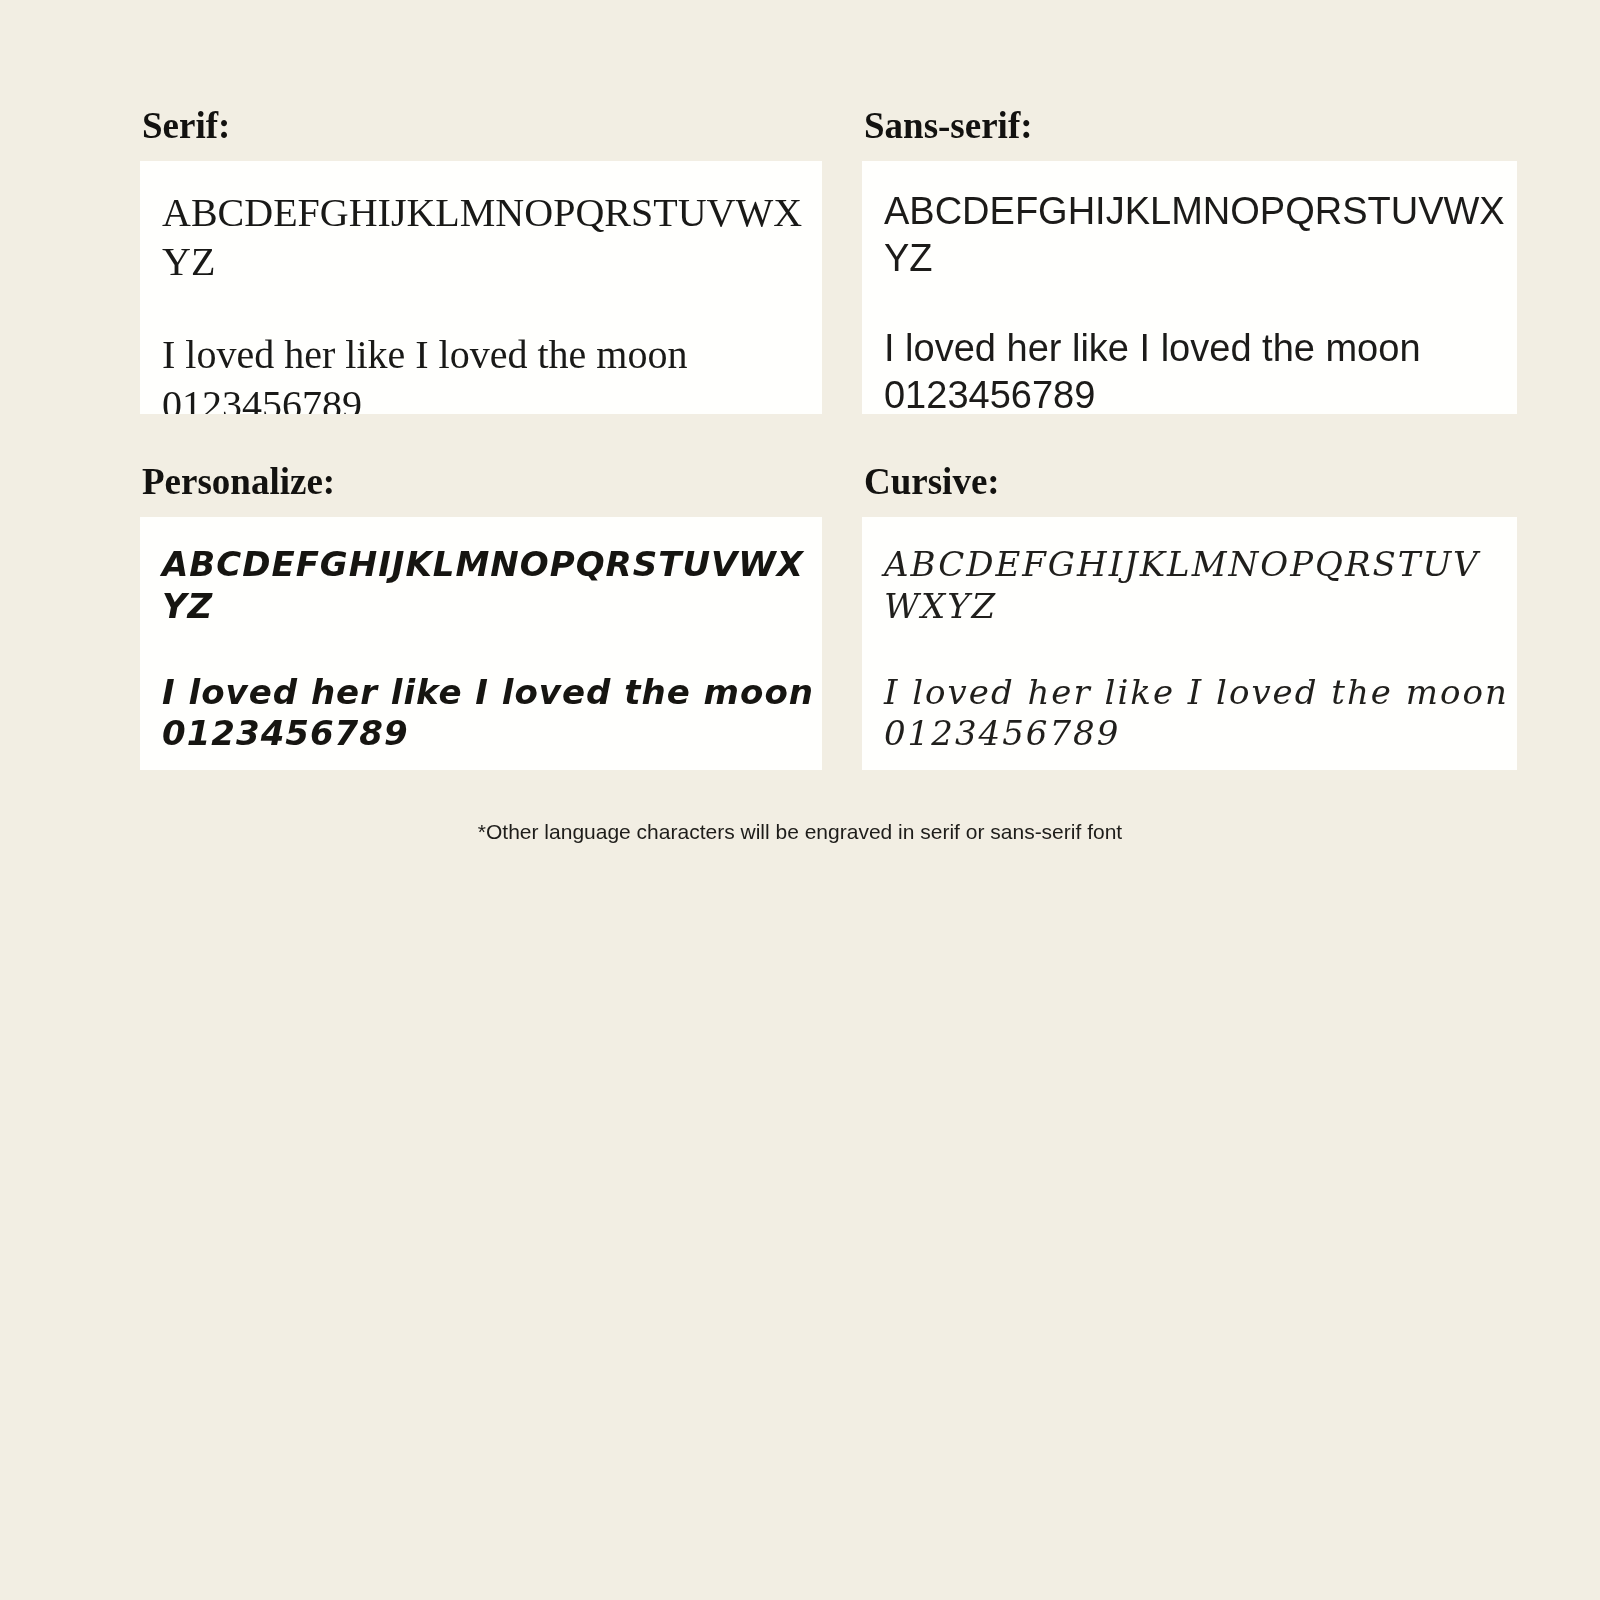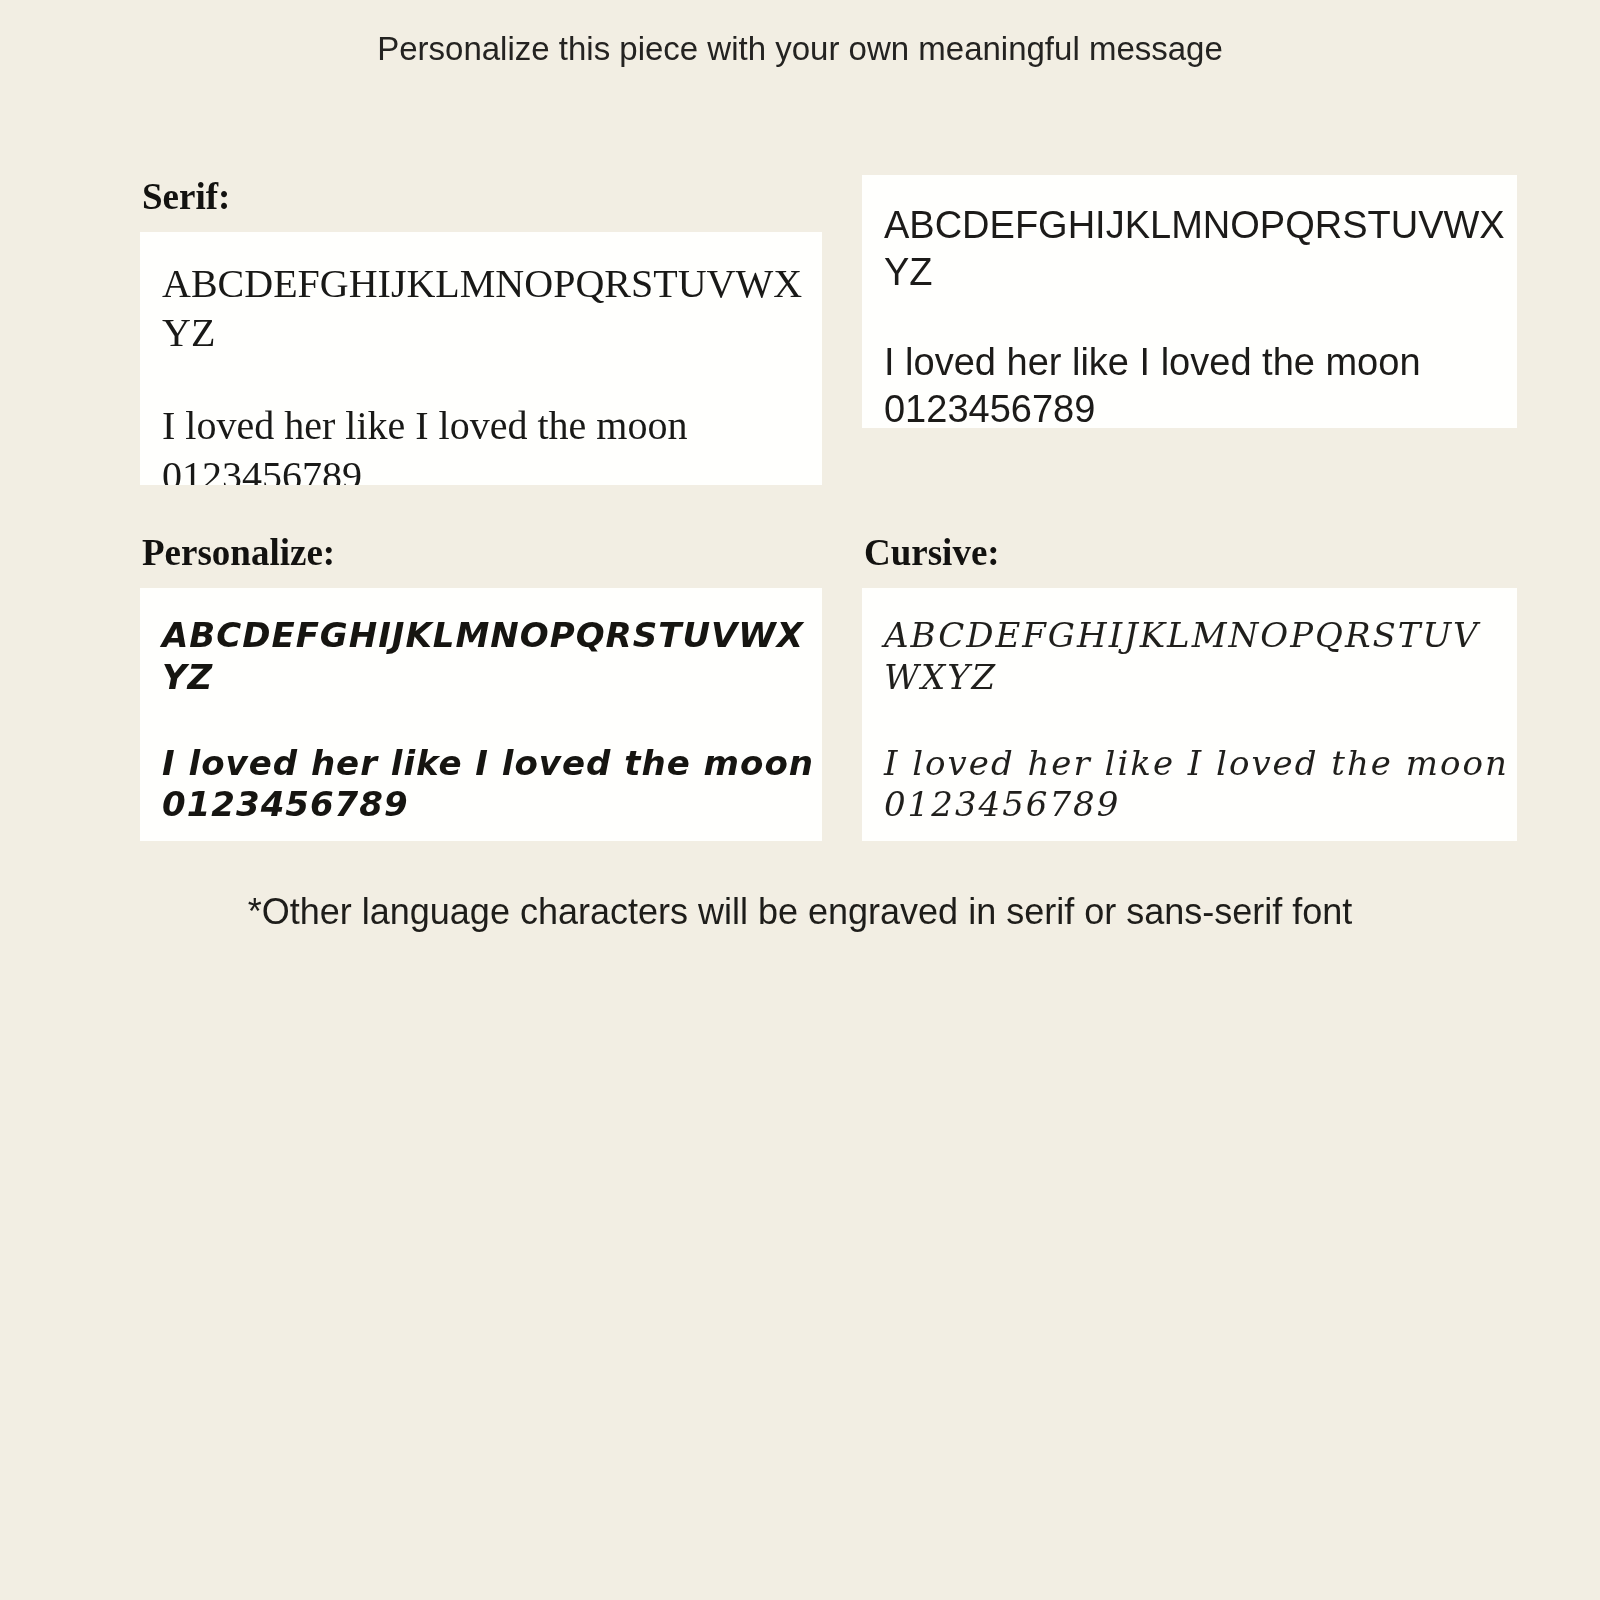--- a/index.html
+++ b/index.html
@@ -80,46 +80,46 @@
     font-family: "DejaVu Serif", serif;
     font-style: italic;
     font-weight: 400;
     font-size: 34px;
     letter-spacing: 2px;
     color: #201f1c;
   }
   .footnote {
     margin: 50px 0 0 0;
     text-align: center;
-    font-size: 36px;
+    font-size: 21px;
     color: #1e1d1a;
   }
 </style>
 </head>
 <body>
 
 <div class="page">
 
 
   <div class="subtitle-block">
-    <p class="subtitle">Personalize this piece with your own meaningful message</p>
   </div>
 
   <div class="grid">
 
     <section class="panel">
       <h2 class="panel-label">Serif:</h2>
       <div class="panel-box font-serif">
         <div class="sample-line alphabet">ABCDEFGHIJKLMNOPQRSTUVWXYZ</div>
         <div class="sample-line sentence">I loved her like I loved the moon</div>
         <div class="sample-line digits">0123456789</div>
       </div>
     </section>
 
     <section class="panel">
+      <h2 class="panel-label">Sans-serif:</h2>
       <div class="panel-box font-sans">
         <div class="sample-line alphabet">ABCDEFGHIJKLMNOPQRSTUVWXYZ</div>
         <div class="sample-line sentence">I loved her like I loved the moon</div>
         <div class="sample-line digits">0123456789</div>
       </div>
     </section>
 
     <section class="panel">
       <h2 class="panel-label">Personalize:</h2>
       <div class="panel-box font-hand">

